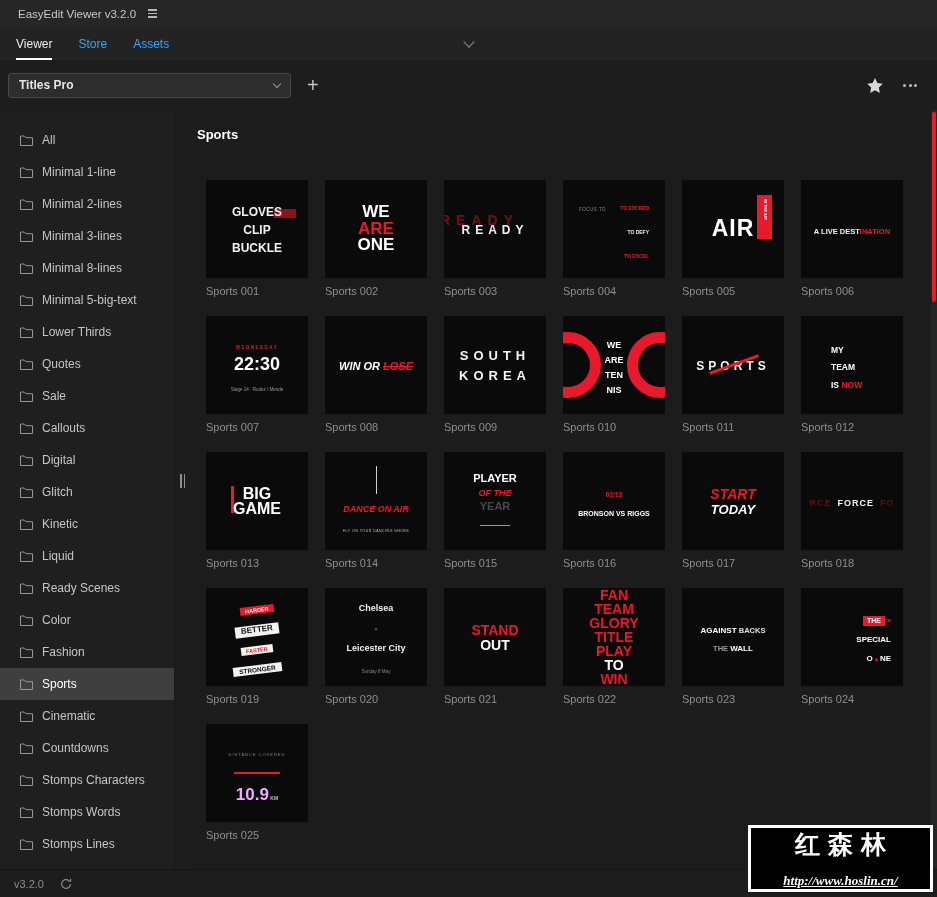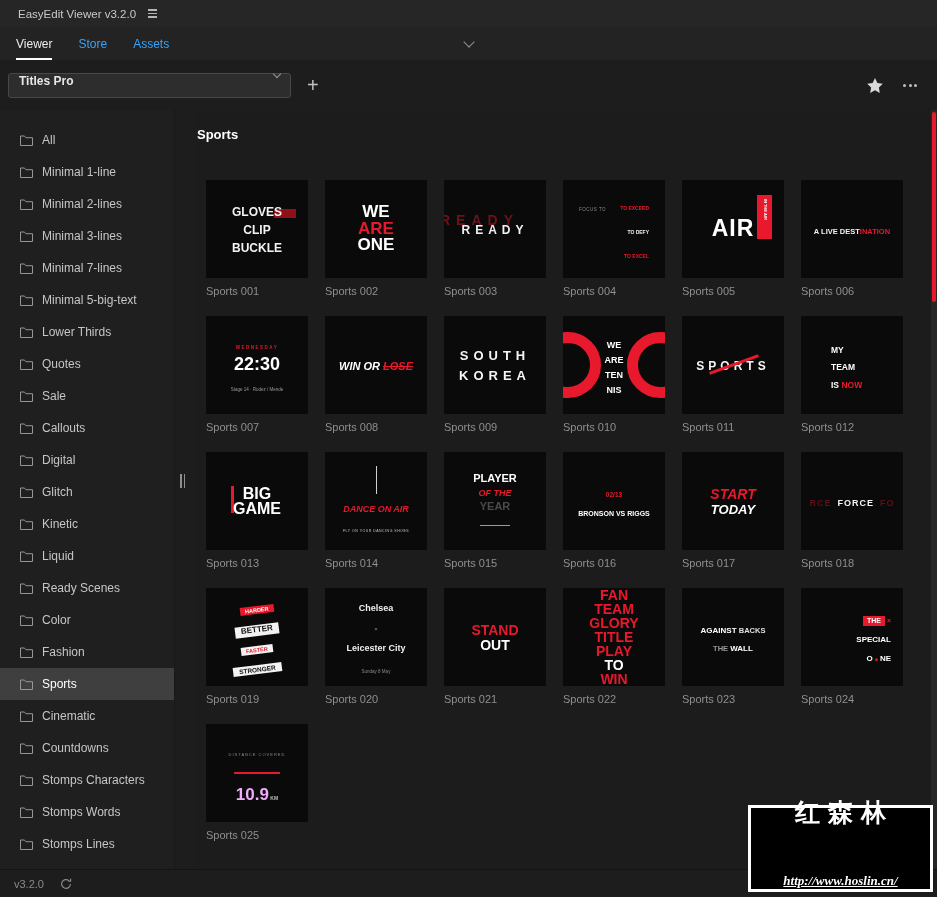--- a/index.html
+++ b/index.html
@@ -20,21 +20,21 @@
   .tabs { display: flex; gap: 26px; height: 100%; }
   .tab { font-size: 12px; color: #3ca2f5; cursor: pointer; display: flex; align-items: center; position: relative; }
   .tab.active { color: #ececec; }
   .tab.active::after { content: ""; position: absolute; left: 0; right: 0; bottom: 0; height: 2px; background: #ffffff; }
   .panel-chevron { position: absolute; left: 50%; top: 11px; width: 8px; height: 8px;
     border-left: 1.6px solid #8f8f8f; border-bottom: 1.6px solid #8f8f8f;
     transform: translateX(-50%) rotate(-45deg); cursor: pointer; }
   
   .toolbar { height: 50px; background: #1d1d1d; display: flex; align-items: center; padding: 0 16px 0 8px; }
   .dropdown { width: 283px; height: 25px; background: #2d2d2d; border: 1px solid #484848; border-radius: 3px;
-    display: flex; justify-content: space-between; padding: 0 10px; cursor: pointer; }
+    display: flex; align-items: center; justify-content: space-between; padding: 0 10px; cursor: pointer; }
   .dropdown-label { font-size: 12px; font-weight: bold; color: #e6e6e6; }
   .chevron-sm { width: 6px; height: 6px; border-left: 1.4px solid #9a9a9a; border-bottom: 1.4px solid #9a9a9a;
     transform: rotate(-45deg); margin-top: -3px; }
   .plus-btn { margin-left: 16px; color: #c2c2c2; font-size: 20px; font-weight: 300; cursor: pointer; line-height: 1; }
   .toolbar-right { margin-left: auto; display: flex; align-items: center; gap: 20px; padding-right: 4px; }
   .star-btn, .more-btn { cursor: pointer; display: flex; align-items: center; }
   .dots { display: flex; gap: 2.5px; }
   .dots i { width: 3px; height: 3px; border-radius: 50%; background: #bdbdbd; display: block; }
   
   .main { position: absolute; top: 110px; left: 0; right: 6px; bottom: 28px; display: flex; }
@@ -59,23 +59,23 @@
   .vthumb { position: absolute; top: 2px; left: 1px; width: 4px; height: 190px; background: #e8192c; border-radius: 2px; }
   
   .footer { position: absolute; left: 0; right: 0; bottom: 0; height: 28px; background: #1d1d1d;
     border-top: 1px solid #141414; display: flex; align-items: center; padding: 0 14px; }
   .version { font-size: 11px; color: #8a8a8a; }
   .refresh-btn { margin-left: 16px; cursor: pointer; display: flex; }
   .footer-right { margin-left: auto; display: flex; align-items: center; gap: 4px; cursor: pointer; padding-right: 30px; }
   .chevron-xs { width: 4px; height: 4px; border-left: 1.2px solid #9a9a9a; border-bottom: 1.2px solid #9a9a9a;
     transform: rotate(-45deg); margin-top: -2px; }
   
-  .watermark { position: absolute; right: 4px; bottom: 5px; width: 185px; height: 87px; background: #000000;
+  .watermark { position: absolute; right: 4px; bottom: 5px; width: 185px; height: 67px; background: #000000;
     border: 3px solid #ffffff; z-index: 10; display: flex; flex-direction: column; align-items: center;
-    justify-content: flex-end; gap: 44px; }
+    justify-content: space-between; }
   .wm-title { color: #ffffff; font-size: 25px; font-weight: bold; letter-spacing: 8px; padding-left: 8px; white-space: nowrap; }
   .wm-url { color: #ffffff; font-size: 13px; font-style: italic; font-weight: bold;
     text-decoration: underline; font-family: "Liberation Serif", serif; white-space: nowrap; }
 </style>
 </head>
 <body>
 
 <div class="titlebar">
   <span class="app-title">EasyEdit Viewer v3.2.0</span>
   <div class="burger">
@@ -137,21 +137,21 @@
       <div class="side-item">
         <svg width="13" height="11" viewBox="0 0 13 11">
           <path d="M0.5 10.5 V1 h3.9 l1.4 1.7 h6.7 v7.8 z" fill="none" stroke="#969696" stroke-width="1"></path>
         </svg>
         <span>Minimal 3-lines</span>
       </div>
       <div class="side-item">
         <svg width="13" height="11" viewBox="0 0 13 11">
           <path d="M0.5 10.5 V1 h3.9 l1.4 1.7 h6.7 v7.8 z" fill="none" stroke="#969696" stroke-width="1"></path>
         </svg>
-        <span>Minimal 7-lines</span>
+        <span>Minimal 8-lines</span>
       </div>
       <div class="side-item">
         <svg width="13" height="11" viewBox="0 0 13 11">
           <path d="M0.5 10.5 V1 h3.9 l1.4 1.7 h6.7 v7.8 z" fill="none" stroke="#969696" stroke-width="1"></path>
         </svg>
         <span>Minimal 5-big-text</span>
       </div>
       <div class="side-item">
         <svg width="13" height="11" viewBox="0 0 13 11">
           <path d="M0.5 10.5 V1 h3.9 l1.4 1.7 h6.7 v7.8 z" fill="none" stroke="#969696" stroke-width="1"></path>

